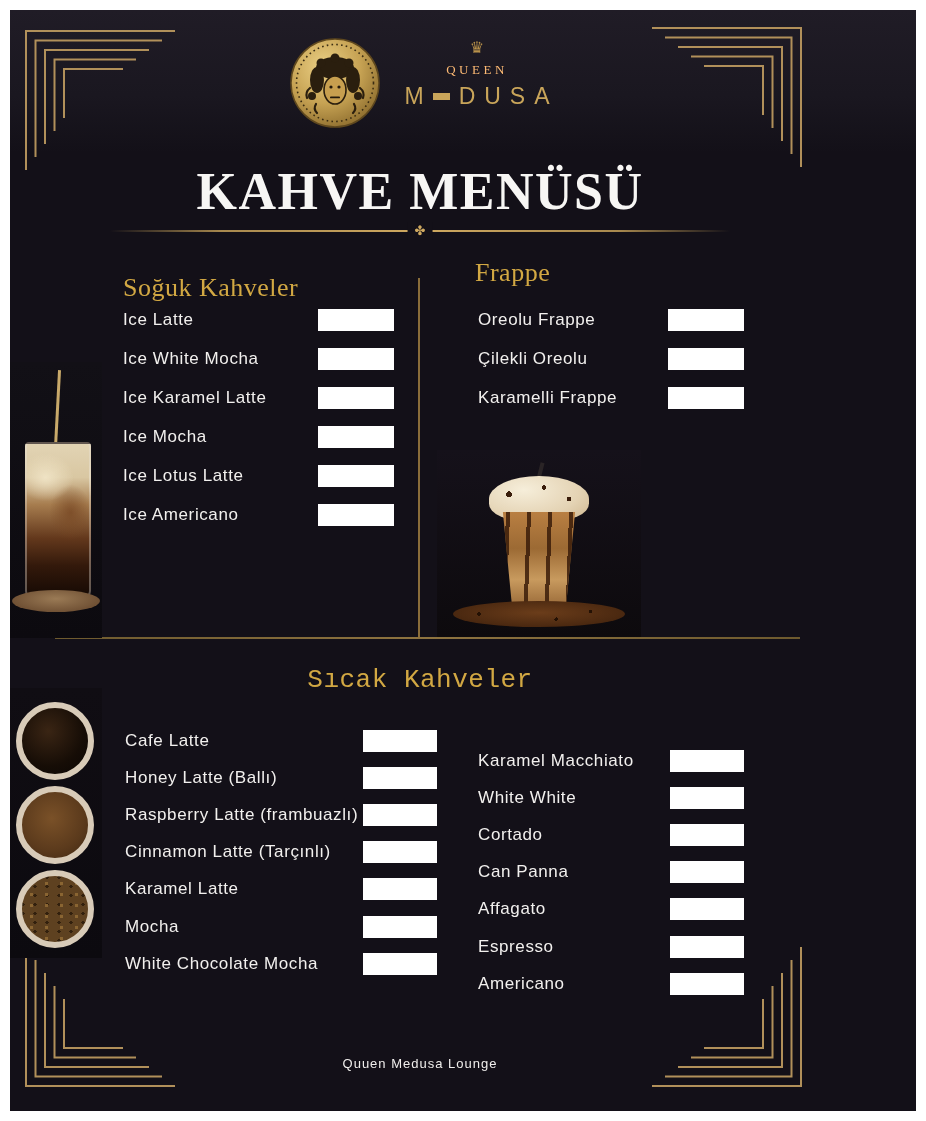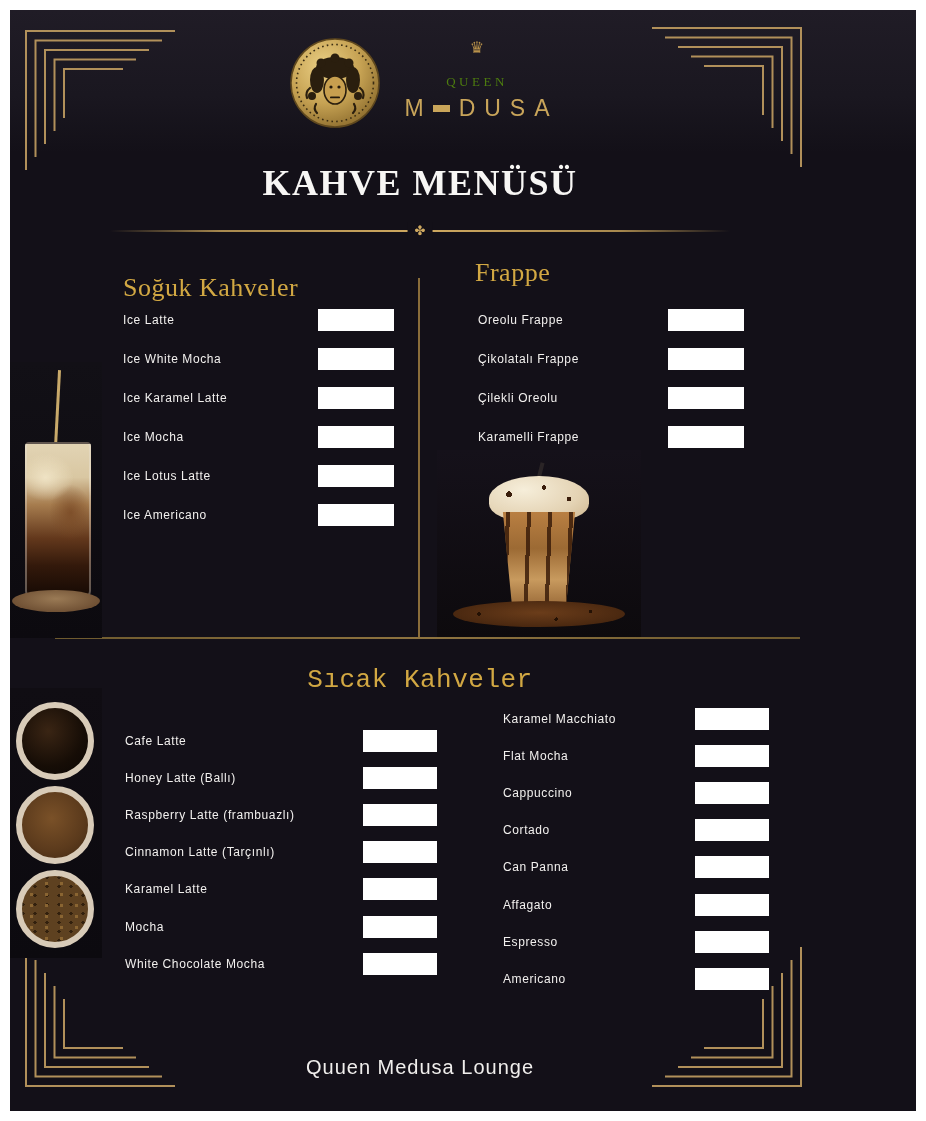--- a/index.html
+++ b/index.html
@@ -20,31 +20,31 @@
   .corner{position:absolute;width:150px;height:140px;}
   .corner svg{display:block;width:150px;height:140px;}
   .corner.tr{transform:scaleX(-1);}
   .corner.bl{transform:scaleY(-1);}
   .corner.br{transform:scale(-1,-1);}
 
   
   .medallion{position:absolute;left:280px;top:28px;width:90px;height:90px;}
   .logo-text{position:absolute;left:372px;top:30px;width:190px;text-align:center;color:#c49c52;}
   .crown{font-size:16px;line-height:16px;color:#b8914a;}
-  .queen{font-family:"Liberation Serif",serif;font-size:13px;letter-spacing:3.5px;margin-top:18px;color:#4d7c0f;}
+  .queen{font-family:"Liberation Serif",serif;font-size:13px;letter-spacing:3.5px;margin-top:6px;color:#fdba74;}
   .medusa{margin-top:5px;font-size:23px;letter-spacing:0;color:#c9a55a;display:flex;justify-content:center;align-items:center;gap:9px;font-weight:400;}
   .medusa span{display:inline-block;}
   .medusa .rest{letter-spacing:9px;margin-right:-9px;}
   .e-bars{display:inline-flex;flex-direction:column;gap:4px;width:17px;}
   .e-bars i{display:block;height:2.6px;background:#c9a55a;}
 
   
   .menu-title{
     position:absolute;left:0;top:152px;width:820px;text-align:center;
-    font-family:"Liberation Serif",serif;font-weight:700;font-size:36px;
+    font-family:"Liberation Serif",serif;font-weight:700;font-size:52px;
     letter-spacing:1.5px;color:#f7f6f4;
   }
   .title-divider{position:absolute;left:100px;top:220px;width:620px;height:2px;
     background:linear-gradient(90deg,rgba(178,142,74,0) 0%,#a8894e 18%,#cfa960 50%,#a8894e 82%,rgba(178,142,74,0) 100%);}
   .divider-ornament{
     position:absolute;left:50%;top:-8px;transform:translateX(-50%);
     color:#cfa960;font-size:13px;background:#131018;padding:0 7px;line-height:18px;
   }
   .v-divider{position:absolute;left:408px;top:268px;width:2px;height:359px;background:#8a6d3a;}
   .h-divider{position:absolute;left:45px;top:627px;width:745px;height:2px;
@@ -59,36 +59,36 @@
   .frappe-title{left:465px;top:248px;}
   .hot-title{left:0;top:655px;width:820px;text-align:center;font-family:Liberation Mono, monospace;}
 
   
   .menu-list{position:absolute;z-index:3;}
   .row{position:relative;}
   .cold-list .row,.frappe-list .row{height:39px;}
   .hot-left-list .row,.hot-right-list .row{height:37.2px;}
   .item-name{
     position:absolute;left:0;top:50%;transform:translateY(-50%);
-    color:#f2f0ee;font-size:12px;letter-spacing:0.6px;white-space:nowrap;
+    color:#f2f0ee;font-size:17px;letter-spacing:0.6px;white-space:nowrap;
   }
   .price-box{
     position:absolute;right:0;top:50%;transform:translateY(-50%);
     width:76px;height:22px;background:#ffffff;display:block;
   }
   .hot-left-list .price-box,.hot-right-list .price-box{width:74px;}
   .cold-list{left:113px;top:290px;width:271px;}
   .frappe-list{left:468px;top:290px;width:266px;}
   .hot-left-list{left:115px;top:712px;width:312px;}
-  .hot-right-list{left:468px;top:690px;width:266px;margin-left:25px;}
+  .hot-right-list{left:468px;top:732px;width:266px;}
 
   
   .footer{
     position:absolute;left:0;top:1046px;width:820px;text-align:center;
-    color:#f0eeec;font-size:20px;letter-spacing:1px;
+    color:#f0eeec;font-size:13px;letter-spacing:1px;
   }
 
   
   .photo{position:absolute;z-index:1;overflow:hidden;}
   .photo-cold{left:0;top:352px;width:92px;height:276px;background:linear-gradient(180deg,#121016,#0c0a0f);}
   .straw{position:absolute;left:46px;top:8px;width:3px;height:78px;background:#c8a96a;transform:rotate(3deg);}
   .glass{
     position:absolute;left:15px;top:80px;width:62px;height:152px;
     border:2px solid rgba(235,230,220,0.35);border-radius:4px 4px 7px 7px;
     background:
@@ -292,24 +292,20 @@
 
     </div>
 
   <div class="menu-list frappe-list">
 
       <div class="row">
         <span class="item-name">Oreolu Frappe</span>
         <span class="price-box"><span></span></span>
       </div>
 
-      <div class="row">
-        <span class="item-name">Çikolatalı Frappe</span>
-        <span class="price-box"><span></span></span>
-      </div>
 
       <div class="row">
         <span class="item-name">Çilekli Oreolu</span>
         <span class="price-box"><span></span></span>
       </div>
 
 
       <div class="row">
         <span class="item-name">Karamelli Frappe</span>
         <span class="price-box"><span></span></span>
@@ -355,28 +351,24 @@
     </div>
 
   <div class="menu-list hot-right-list">
 
       <div class="row">
         <span class="item-name">Karamel Macchiato</span>
         <span class="price-box"><span></span></span>
       </div>
 
       <div class="row">
-        <span class="item-name">Flat Mocha</span>
-        <span class="price-box"><span></span></span>
-      </div>
-
-      <div class="row">
-        <span class="item-name">Cappuccino</span>
-        <span class="price-box"><span></span></span>
-      </div>
+        <span class="item-name">White White</span>
+        <span class="price-box"><span></span></span>
+      </div>
+
 
       <div class="row">
         <span class="item-name">Cortado</span>
         <span class="price-box"><span></span></span>
       </div>
 
       <div class="row">
         <span class="item-name">Can Panna</span>
         <span class="price-box"><span></span></span>
       </div>

